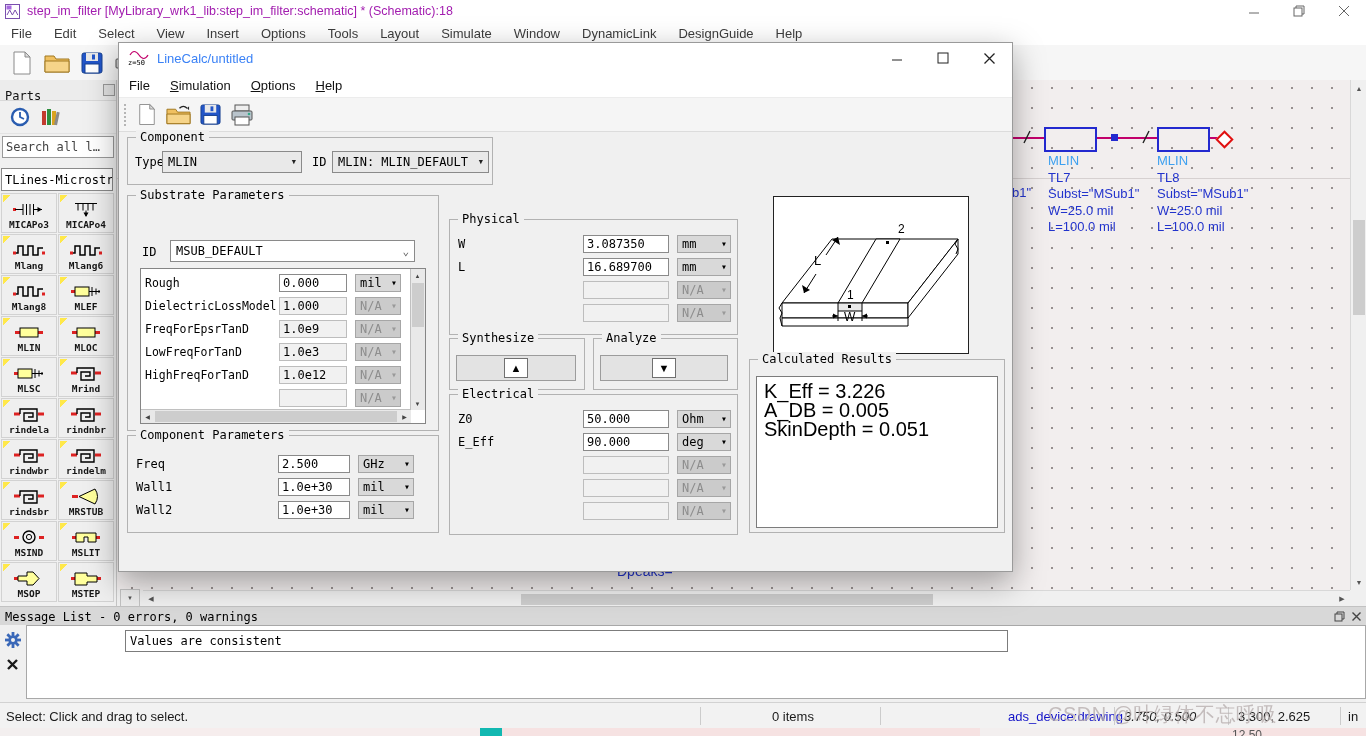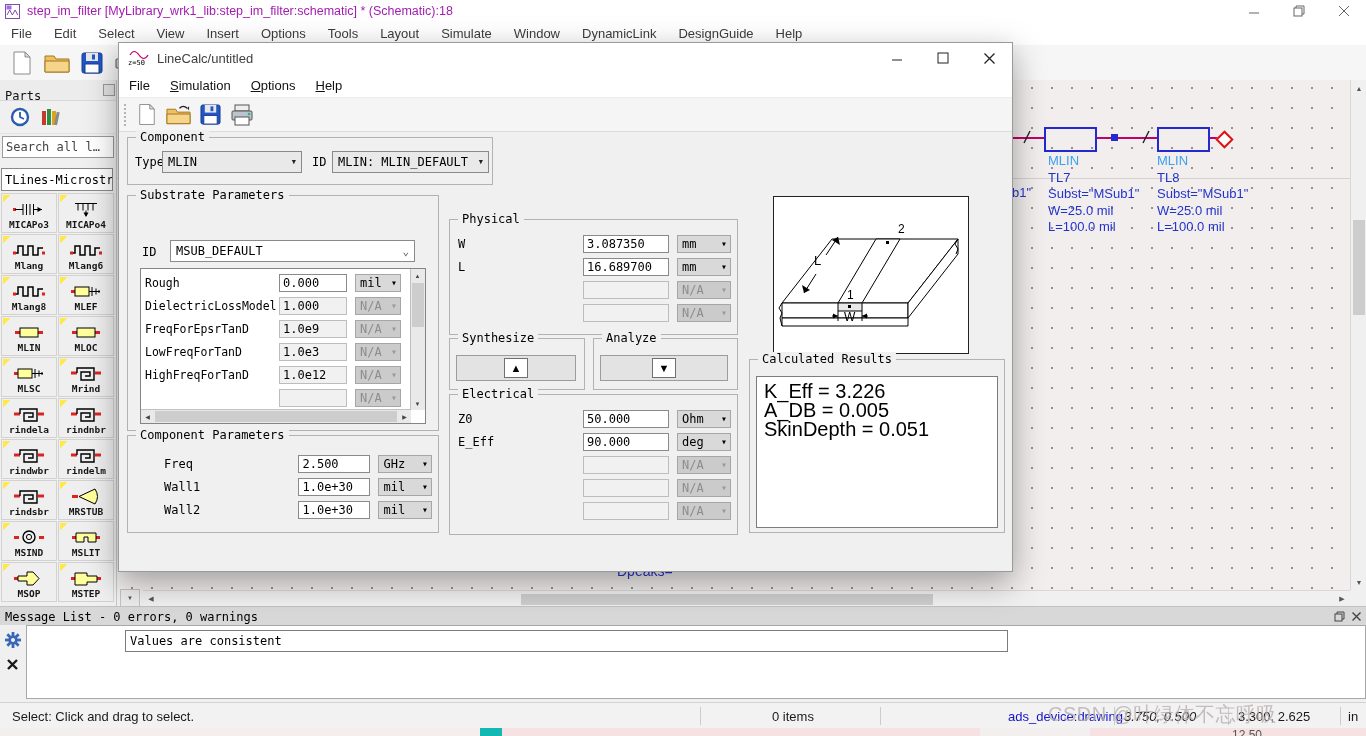--- a/index.html
+++ b/index.html
@@ -74,21 +74,21 @@
   .blue{color:#1414c8;}
   #watermark{position:absolute;left:1048px;top:701px;width:330px;font-size:20px;color:#b9b0b0;opacity:.8;z-index:30;letter-spacing:.5px;}
   #bottomstrip{position:absolute;left:0;top:728px;width:1366px;height:8px;background:#f3efef;overflow:hidden;}
   #bottomstrip .seg{position:absolute;top:0;height:8px;}
 
   
   #dlg{position:absolute;left:118px;top:42px;width:893px;height:528px;background:#f0f0f0;border:1px solid #9a9a9a;
      box-shadow:0 10px 30px rgba(0,0,0,.35);z-index:10;}
   .d-titlebar{position:relative;height:30px;background:#fff;display:flex;align-items:center;}
   .d-icon{margin-left:8px;display:flex;}
-  .d-title{margin-left:8px;font-size:13px;color:#404040;}
+  .d-title{margin-left:8px;font-size:13px;color:#3b82f6;}
   .d-btns{position:absolute;right:0;top:0;height:30px;display:flex;}
   .d-btn{width:46px;height:30px;display:flex;align-items:center;justify-content:center;}
   .d-menubar{position:relative;height:24px;background:#fff;display:flex;align-items:center;}
   .dmenu-item{padding:0 10px;font-size:13px;color:#111;}
   .dmenu-item u{text-decoration:underline;}
   .d-toolbar{position:relative;height:33px;background:#f5f5f5;border-top:1px solid #ececec;border-bottom:1px solid #dcdcdc;display:flex;align-items:center;}
   .d-handle{width:5px;height:24px;margin-left:4px;background-image:radial-gradient(#b5b5b5 1px,transparent 1px);background-size:4px 4px;}
   .d-toolbar .tico{margin-left:9px;display:flex;}
   .d-body{position:absolute;left:0;top:89px;right:0;bottom:0;}
 
@@ -117,21 +117,21 @@
   .hthumb{position:absolute;top:1px;bottom:1px;left:14px;right:14px;background:#cdcdcd;}
 
   #g-cparams{left:8px;top:303px;width:310px;height:96px;}
   #g-physical{left:330px;top:87px;width:287px;height:114px;}
   #g-synth{left:330px;top:206px;width:134px;height:50px;}
   #g-analyze{left:474px;top:206px;width:143px;height:50px;}
   #g-electrical{left:330px;top:262px;width:287px;height:139px;}
   #g-calc{left:630px;top:227px;width:242px;height:172px;padding-left:12px;}
 
   .rows{position:absolute;left:8px;right:6px;display:flex;flex-direction:column;}
-  #g-cparams .rows{top:16px;margin-left:28px;}
+  #g-cparams .rows{top:16px;}
   #g-physical .rows{top:12px;}
   #g-electrical .rows{top:12px;}
   .prow{display:flex;align-items:center;height:23px;}
   .plab{font:12px "DejaVu Sans Mono",monospace;color:#000;}
   .pfield{height:16px;border:1px solid #8a8a8a;background:#fff;font:12px "DejaVu Sans Mono",monospace;padding:0 3px;}
   .pfield.off{background:#f1f1f1;border-color:#bdbdbd;}
   .punit{height:18px;box-sizing:border-box;display:flex;align-items:center;justify-content:space-between;background:#d9d9d9;
      border:1px solid #a6a6a6;padding:0 4px;font:12px "DejaVu Sans Mono",monospace;margin-left:8px;color:#000;}
   .punit.na{background:#cbcbcb;color:#8d8d8d;}
   .ua{font-size:6.5px;margin-left:4px;}
@@ -571,21 +571,21 @@
             <circle cx="8" cy="8" r="2" fill="#f0f0f0"></circle>
           </svg></span>
       <span class="xx"><svg width="13" height="13">
             <path d="M2 2 L11 11 M11 2 L2 11" stroke="#1a1a1a" stroke-width="2.4"></path>
           </svg></span>
     </div>
     <div class="msgbox"></div>
   </div>
 
   <div id="statusbar">
-    <span class="seg" style="left:12px;">Select: Click and drag to select.</span>
+    <span class="seg" style="left:6px;">Select: Click and drag to select.</span>
     <span class="vline" style="left:700px;"></span>
     <span class="seg" style="left:772px;">0 items</span>
     <span class="vline" style="left:880px;"></span>
     <span class="seg blue" style="left:1008px;">ads_device:drawing</span>
     <span class="vline" style="left:1114px;"></span>
     <span class="seg" style="left:1124px;font-style:italic;">3.750, 0.500</span>
     <span class="vline" style="left:1228px;"></span>
     <span class="seg" style="left:1238px;">3.300, 2.625</span>
     <span class="vline" style="left:1340px;"></span>
     <span class="seg" style="left:1348px;">in</span>

